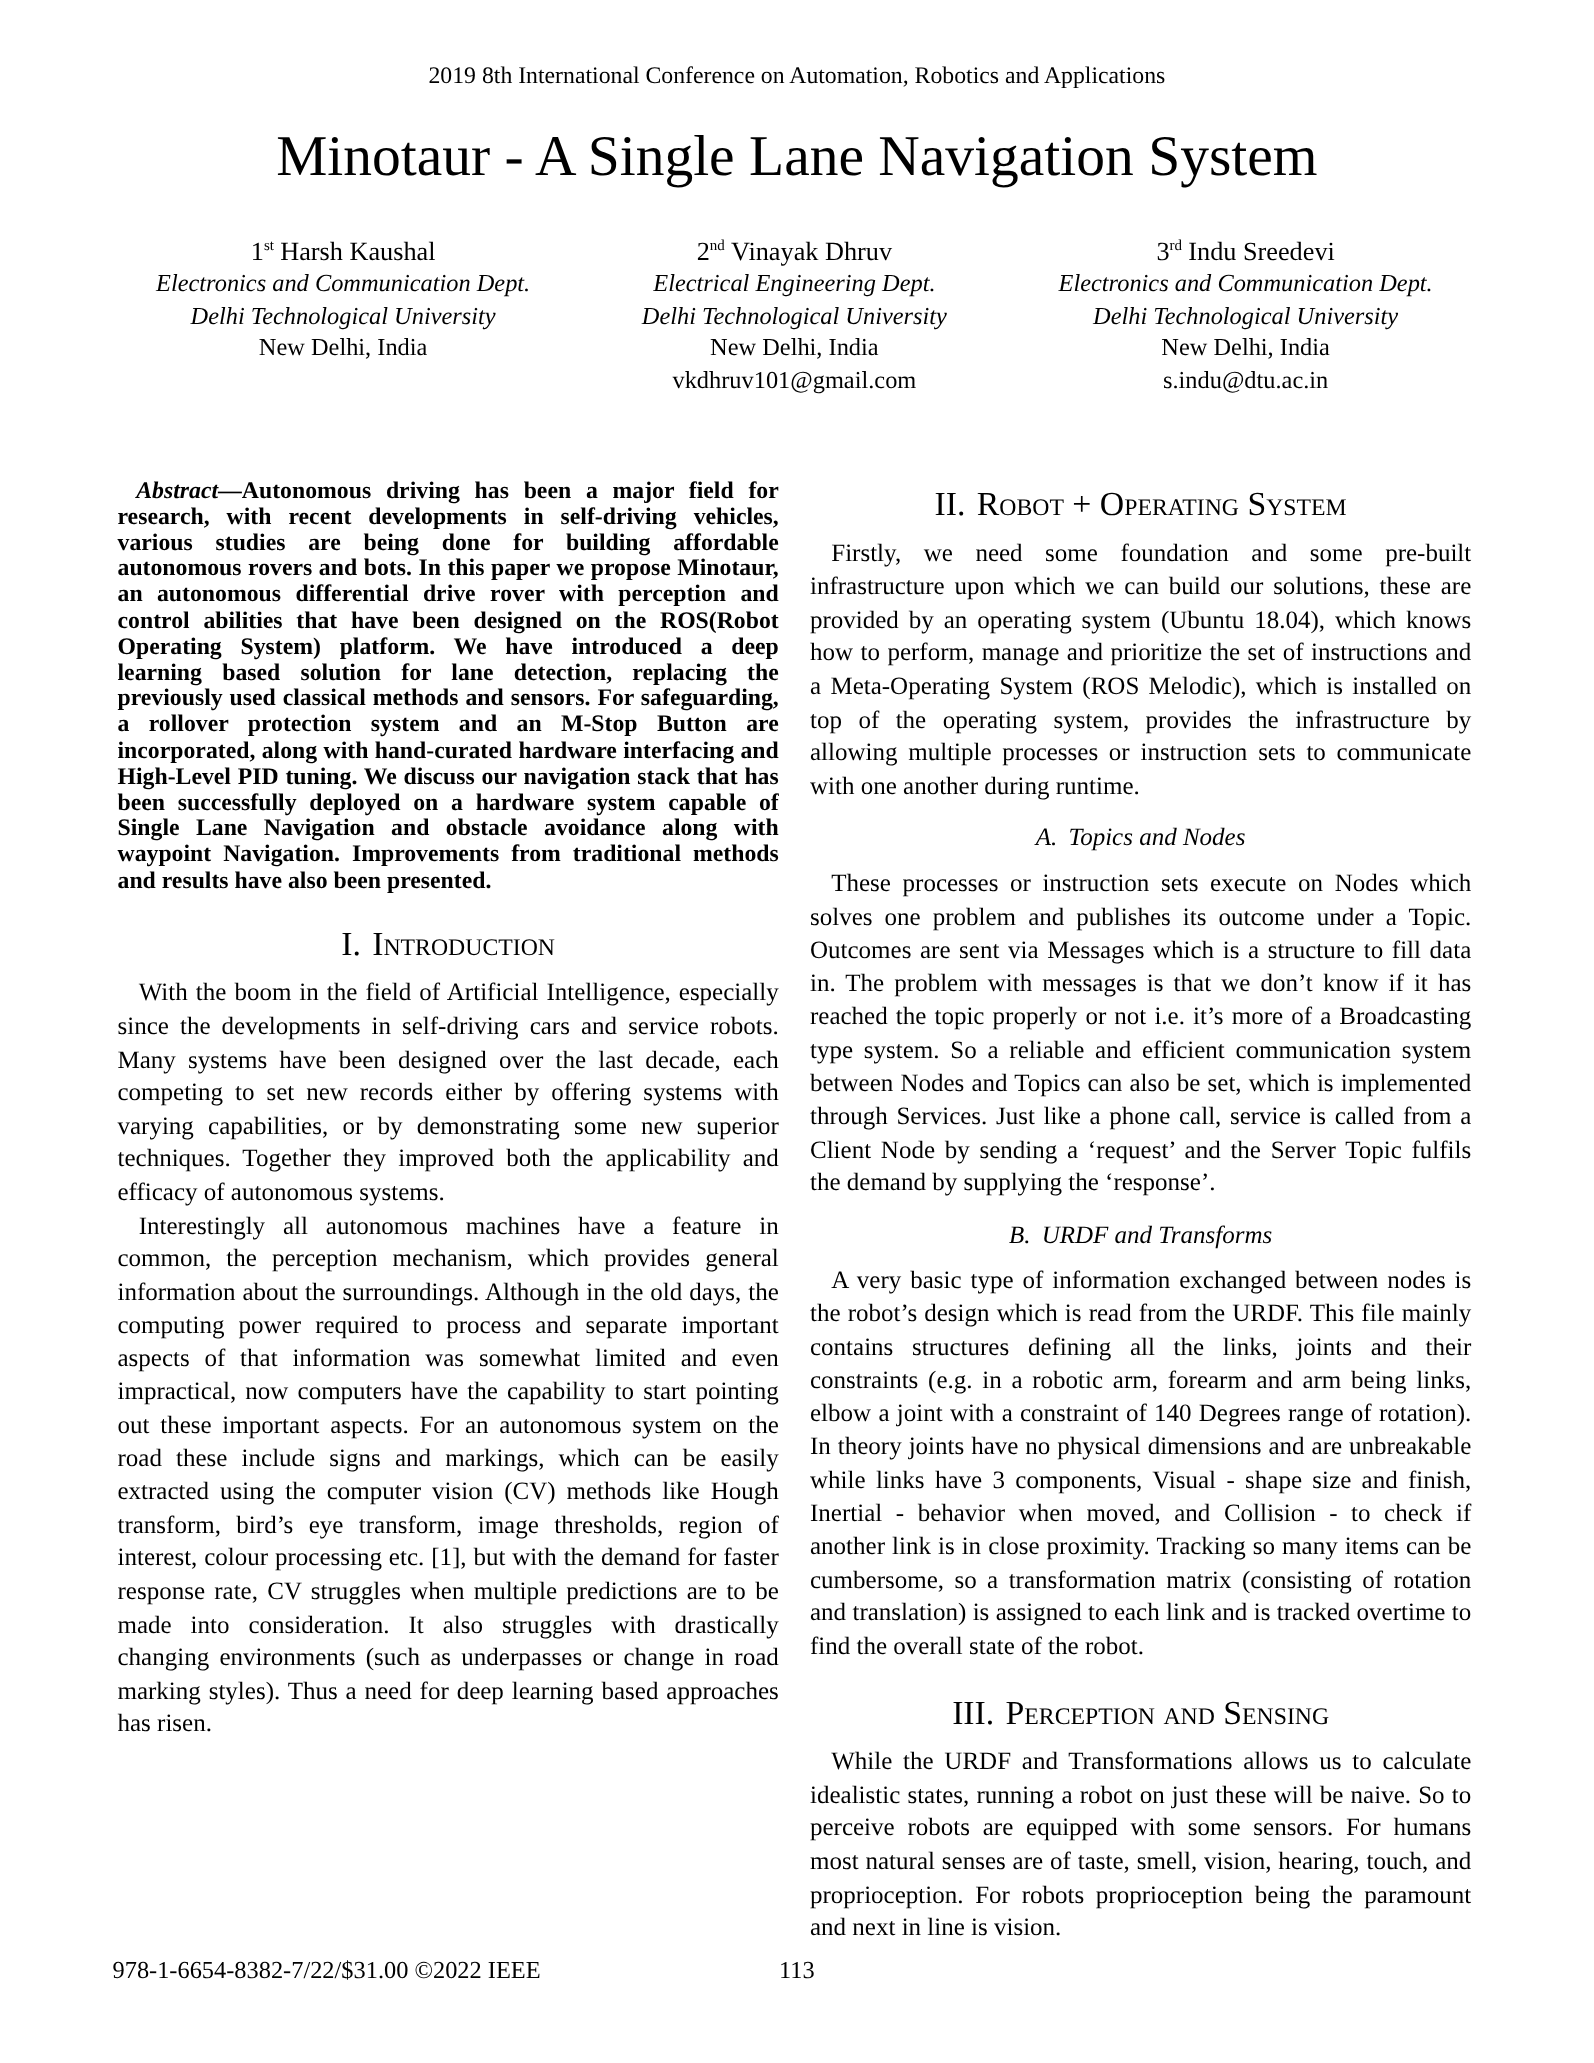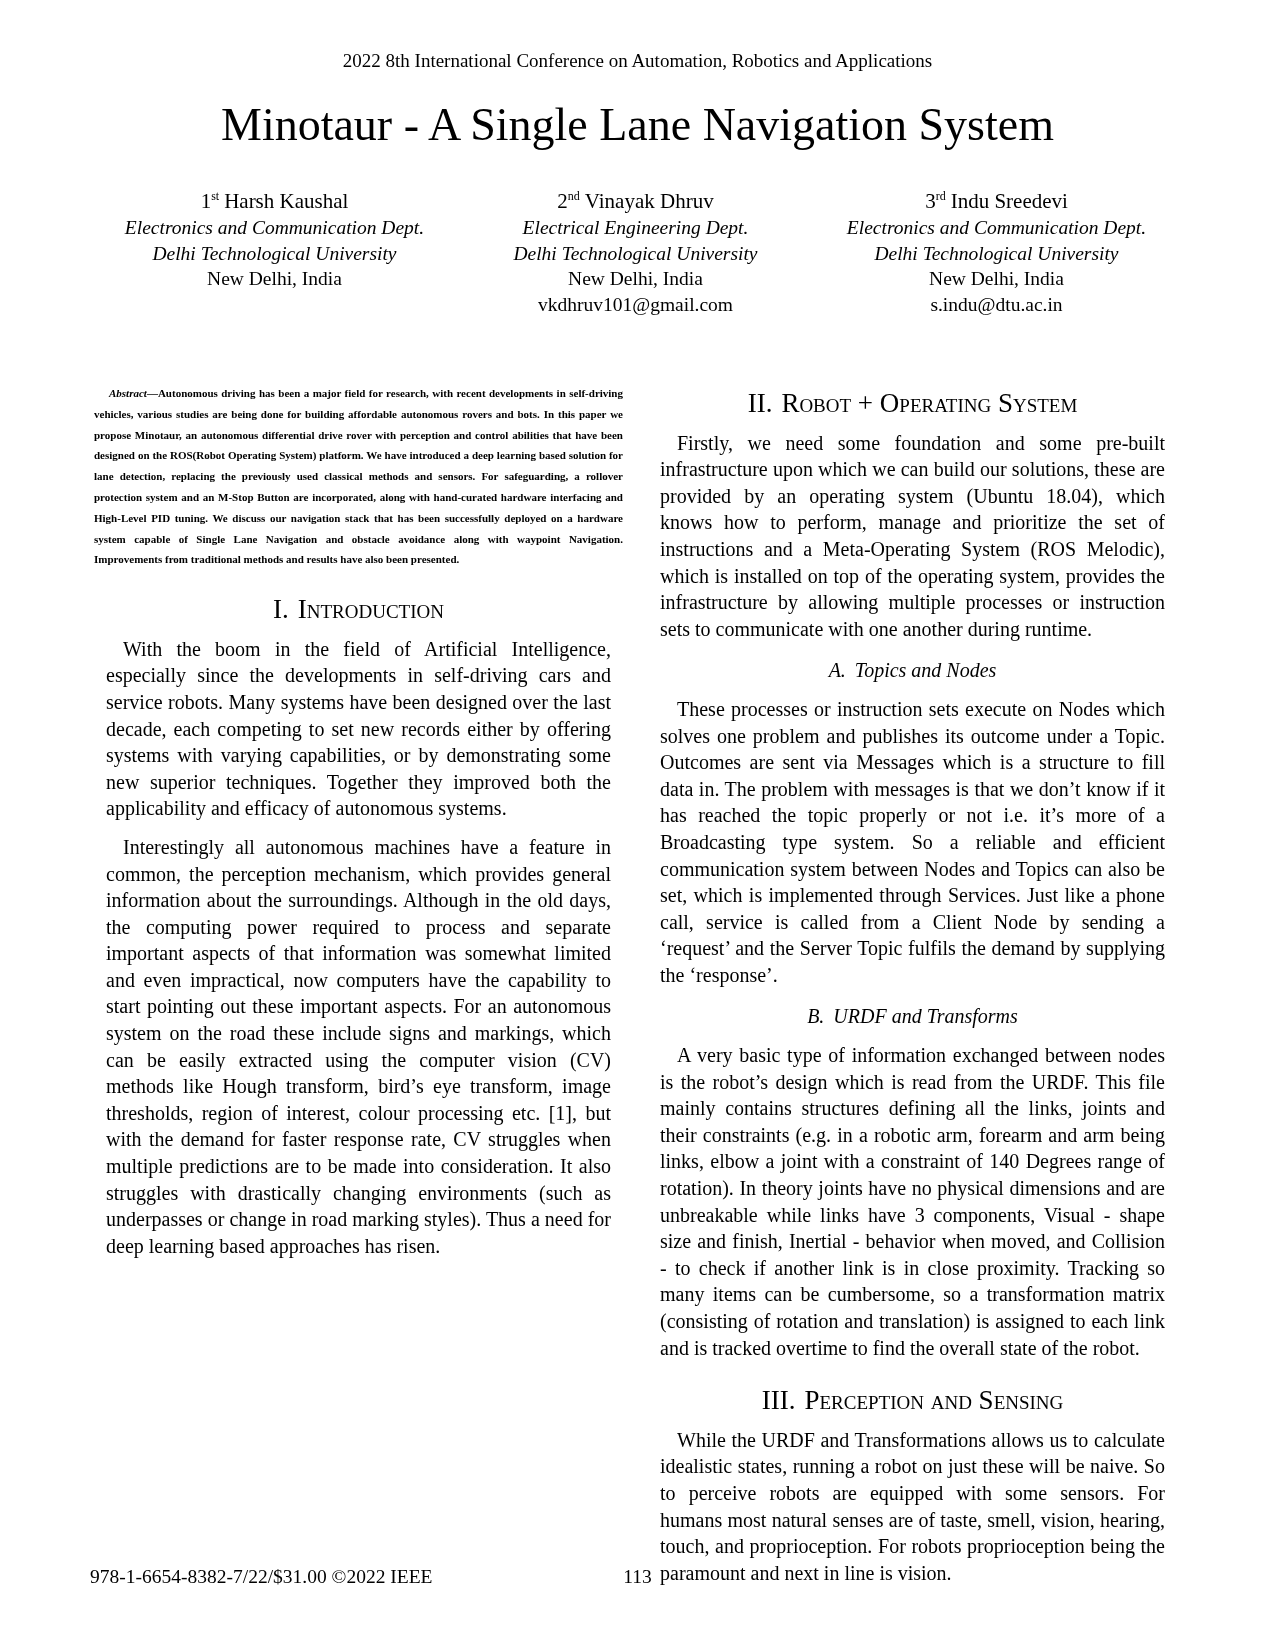--- a/index.html
+++ b/index.html
@@ -67,27 +67,27 @@
     top: 383px;
     width: 529px;
     font-size: 20px;
     line-height: 26.6px;
     text-align: justify;
     hyphens: auto;
   }
   .col-left  { left: 94px; }
   .col-right { left: 648px; }
   .para {
-    margin: 12px;
+    margin: 0;
     text-indent: 17px;
   }
   .abstract, .index-terms {
     margin: 0;
     font-weight: bold;
-    font-size: 11px;
+    font-size: 19px;
     line-height: 20.8px;
     text-indent: 15px;
   }
   .lead-in {
     font-style: italic;
   }
   .section-heading {
     margin: 26px 0 13px 0;
     text-align: center;
     font-size: 27px;
@@ -119,21 +119,21 @@
     width: 100%;
     text-align: center;
     font-size: 19.5px;
   }
 </style>
 </head>
 <body>
 
 <div class="page">
 
-  <div class="conference-header">2022 8th International Conference on Automation, Robotics and Applications</div>
+  <div class="conference-header">2019 8th International Conference on Automation, Robotics and Applications</div>
 
   <h1 class="paper-title">Minotaur - A Single Lane Navigation System</h1>
 
   <div class="authors">
 
     <div class="author">
       <div class="author-name-line"><span>1</span><sup>st</sup><span class="author-name">Harsh Kaushal</span></div>
       <div class="italic-line">Electronics and Communication Dept.</div>
       <div class="italic-line">Delhi Technological University</div>
       <div>New Delhi, India</div>

